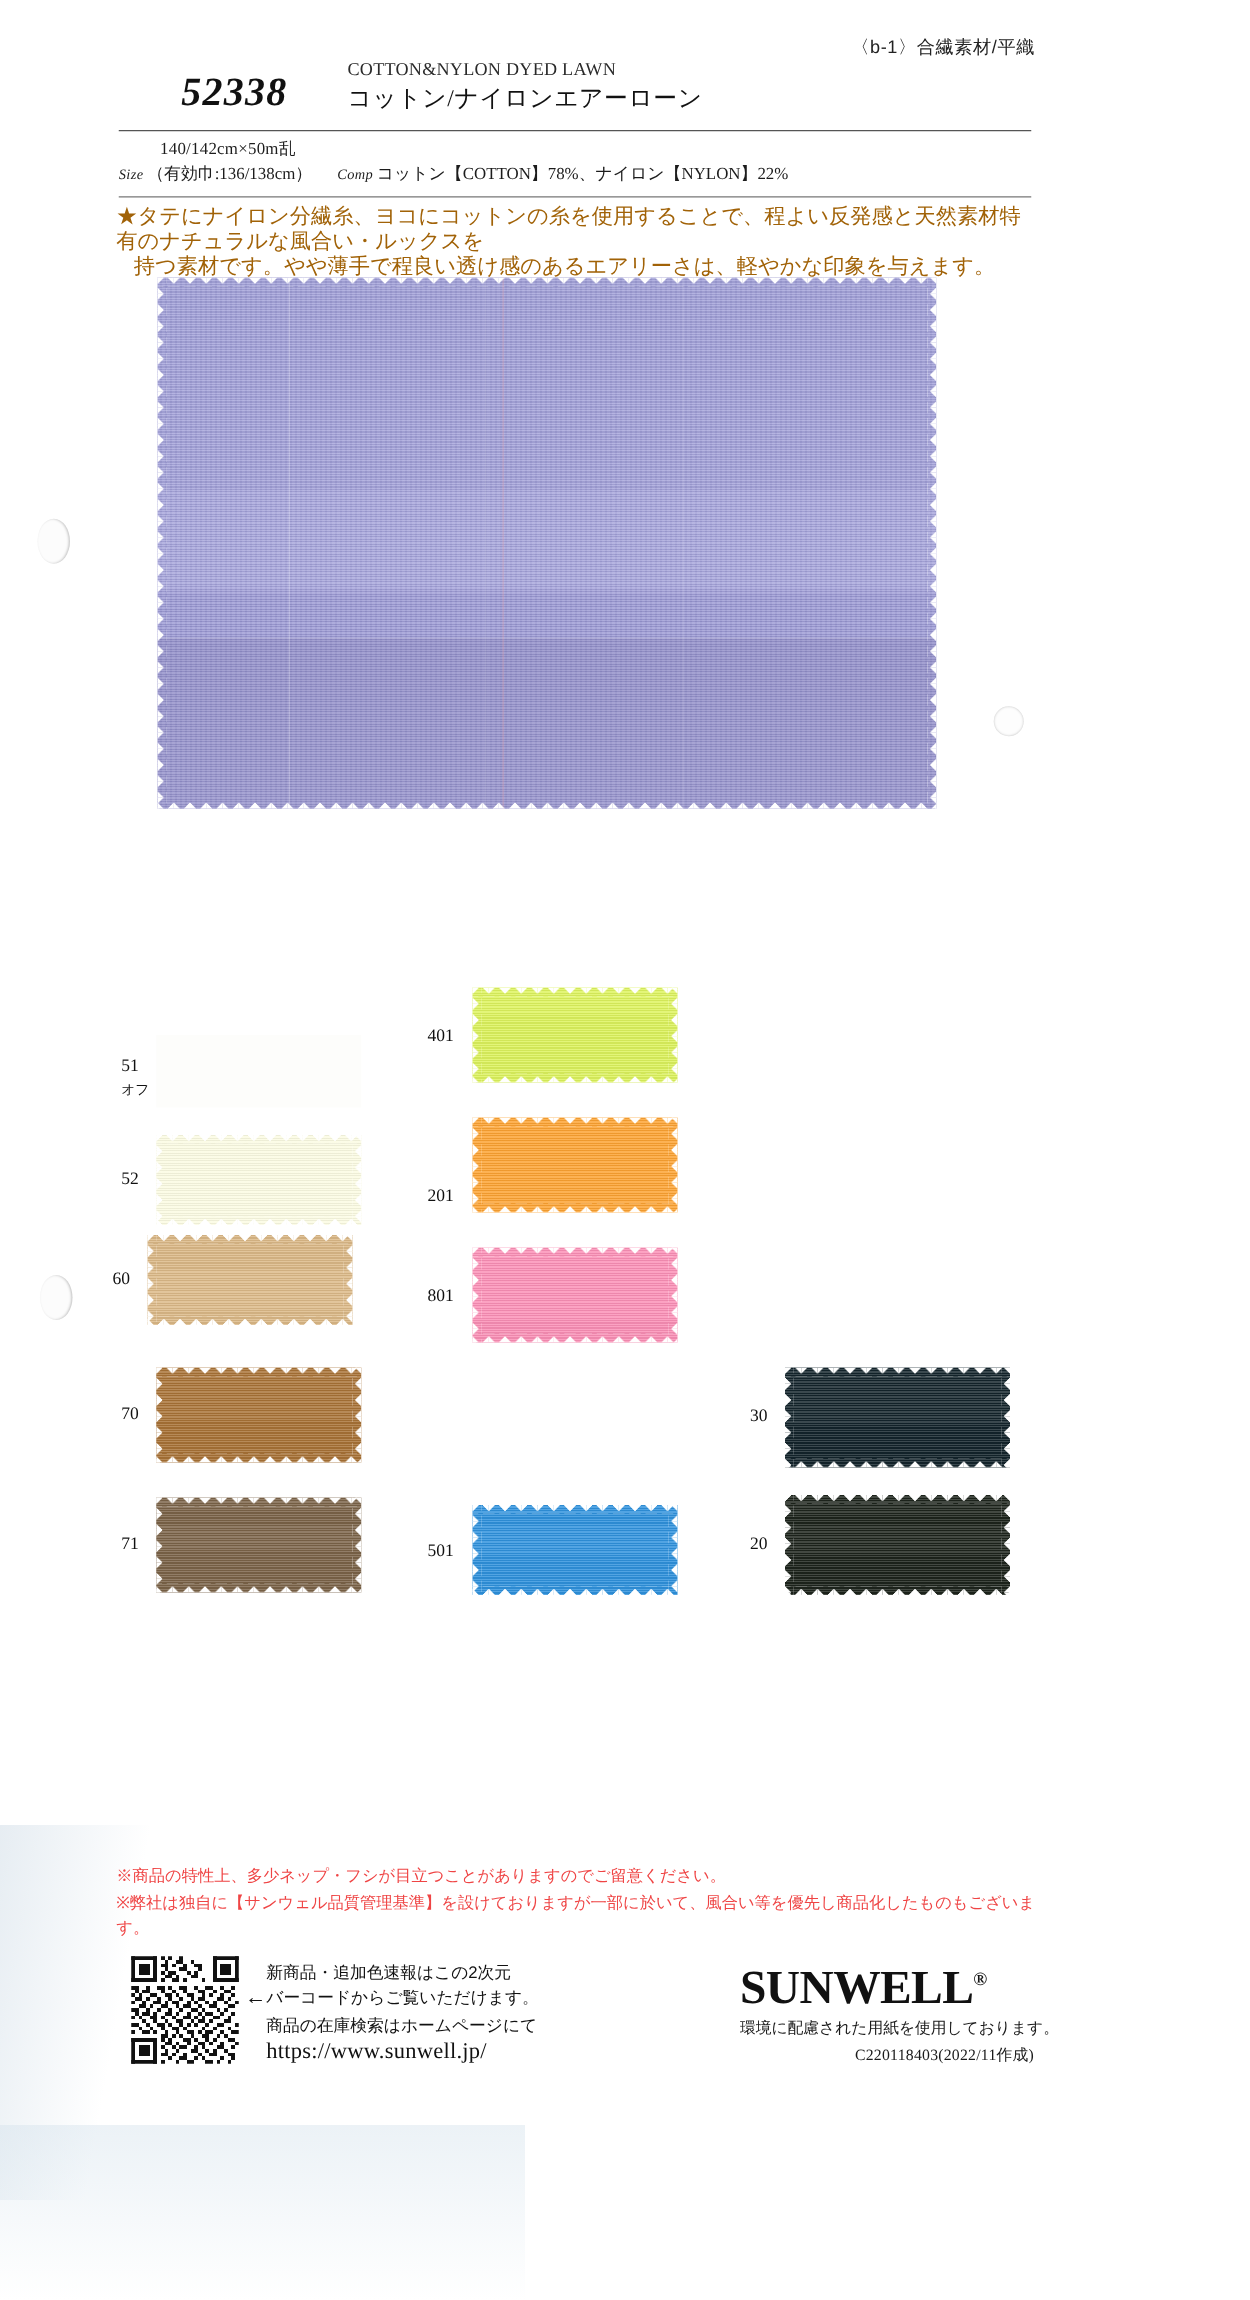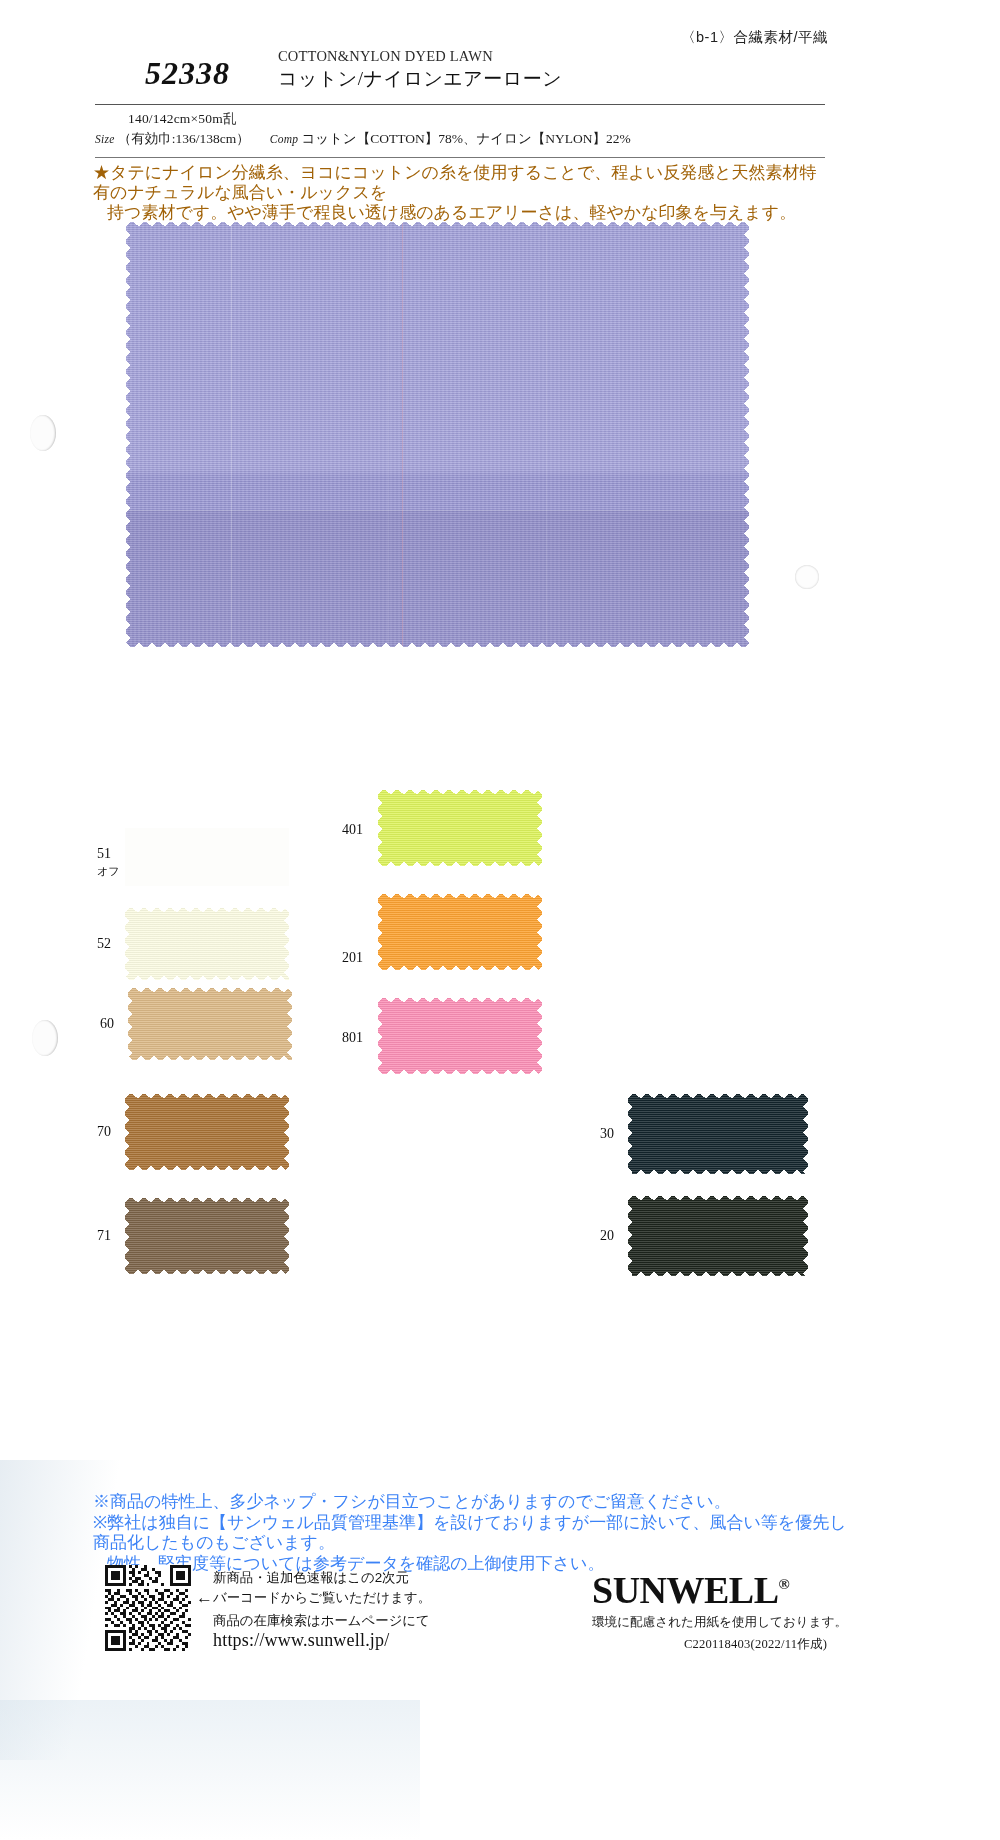--- a/index.html
+++ b/index.html
@@ -72,21 +72,21 @@
           background-position:0 0,0 0;background-size:13px 7px,13px 7px;}
   .zz-l,.zz-r{position:absolute;top:0;height:100%;width:7px;background-repeat:repeat-y;}
   .zz-l{left:0;background-image:linear-gradient(45deg,#fff 25%,transparent 25%),
                                 linear-gradient(135deg,#fff 25%,transparent 25%);
         background-size:7px 13px,7px 13px;}
   .zz-r{right:0;background-image:linear-gradient(225deg,#fff 25%,transparent 25%),
                                  linear-gradient(315deg,#fff 25%,transparent 25%);
         background-size:7px 13px,7px 13px;}
 
   
-  .notes{position:absolute;left:93px;top:1492px;width:760px;font-size:17px;line-height:20.5px;color:#3b82f6;}
+  .notes{position:absolute;left:93px;top:1492px;width:760px;font-size:13px;line-height:20.5px;color:#ef4444;font-family:Liberation Mono, monospace;}
   .notes .n3{margin-left:14px;display:block;}
 
   .qr{position:absolute;left:105px;top:1565px;width:86px;height:86px;background:#fff;}
   .arrow{position:absolute;left:196px;top:1588px;font-size:17px;color:#111;font-family:"Liberation Sans", sans-serif;}
   .qtxt1{position:absolute;left:213px;top:1568px;font-size:13.4px;line-height:20px;
          font-family:"Liberation Sans", sans-serif;color:#111;}
   .qtxt2{position:absolute;left:213px;top:1612px;font-size:13.4px;
          font-family:"Liberation Sans", sans-serif;color:#111;}
   .qurl{position:absolute;left:213px;top:1630px;font-size:18px;color:#111;
         font-family:"Liberation Serif", serif;letter-spacing:.2px;}
@@ -149,21 +149,21 @@
   <div class="chip" style="left:125px;top:908px;width:164px;height:72px;">
     <div class="sw" style="background:#fbfbe2;"></div>
     <div class="tex"></div>
     <div class="zz-top"></div>
       <div class="zz-bot"></div>
       <div class="zz-l"></div>
       <div class="zz-r"></div>
     <div class="num" style="left:-28px;top:28px;">52</div>
   </div>
 
-  <div class="chip" style="left:128px;top:988px;width:164px;height:72px;text-align:center;">
+  <div class="chip" style="left:118px;top:988px;width:164px;height:72px;text-align:center;">
     <div class="sw" style="background:#dcb987;"></div>
     <div class="tex"></div>
     <div class="zz-top"></div>
       <div class="zz-bot"></div>
       <div class="zz-l"></div>
       <div class="zz-r"></div>
     <div class="num" style="left:-28px;top:28px;">60</div>
   </div>
 
   <div class="chip" style="left:125px;top:1094px;width:164px;height:76px;">
@@ -210,20 +210,29 @@
     <div class="sw" style="background:#fb8fb6;"></div>
     <div class="tex"></div>
     <div class="zz-top"></div>
       <div class="zz-bot"></div>
       <div class="zz-l"></div>
       <div class="zz-r"></div>
     <div class="num" style="left:-36px;top:32px;">801</div>
   </div>
 
 
+  <div class="chip" style="left:378px;top:1204px;width:164px;height:72px;">
+    <div class="sw" style="background:#2f92dd;"></div>
+    <div class="tex"></div>
+    <div class="zz-top"></div>
+      <div class="zz-bot"></div>
+      <div class="zz-l"></div>
+      <div class="zz-r"></div>
+    <div class="num" style="left:-36px;top:30px;">501</div>
+  </div>
 
   <div class="chip" style="left:628px;top:1094px;width:180px;height:80px;">
     <div class="sw" style="background:#13242b;"></div>
     <div class="tex"></div>
     <div class="zz-top"></div>
       <div class="zz-bot"></div>
       <div class="zz-l"></div>
       <div class="zz-r"></div>
     <div class="num" style="left:-28px;top:32px;">30</div>
   </div>
@@ -234,21 +243,20 @@
     <div class="zz-top"></div>
       <div class="zz-bot"></div>
       <div class="zz-l"></div>
       <div class="zz-r"></div>
     <div class="num" style="left:-28px;top:32px;">20</div>
   </div>
 
   <div class="notes">
     <span>※商品の特性上、多少ネップ・フシが目立つことがありますのでご留意ください。</span><br>
     <span>※弊社は独自に【サンウェル品質管理基準】を設けておりますが一部に於いて、風合い等を優先し商品化したものもございます。</span>
-    <span class="n3">物性、堅牢度等については参考データを確認の上御使用下さい。</span>
   </div>
 
   <div class="qr">
     <svg width="86" height="86" viewBox="0 0 29 29" shape-rendering="crispEdges">
       <rect width="29" height="29" fill="#fff"></rect>
       <g fill="#111">
         <rect x="0" y="0" width="7" height="1"></rect>
           <rect x="0" y="6" width="7" height="1"></rect>
         <rect x="0" y="0" width="1" height="7"></rect>
           <rect x="6" y="0" width="1" height="7"></rect>

